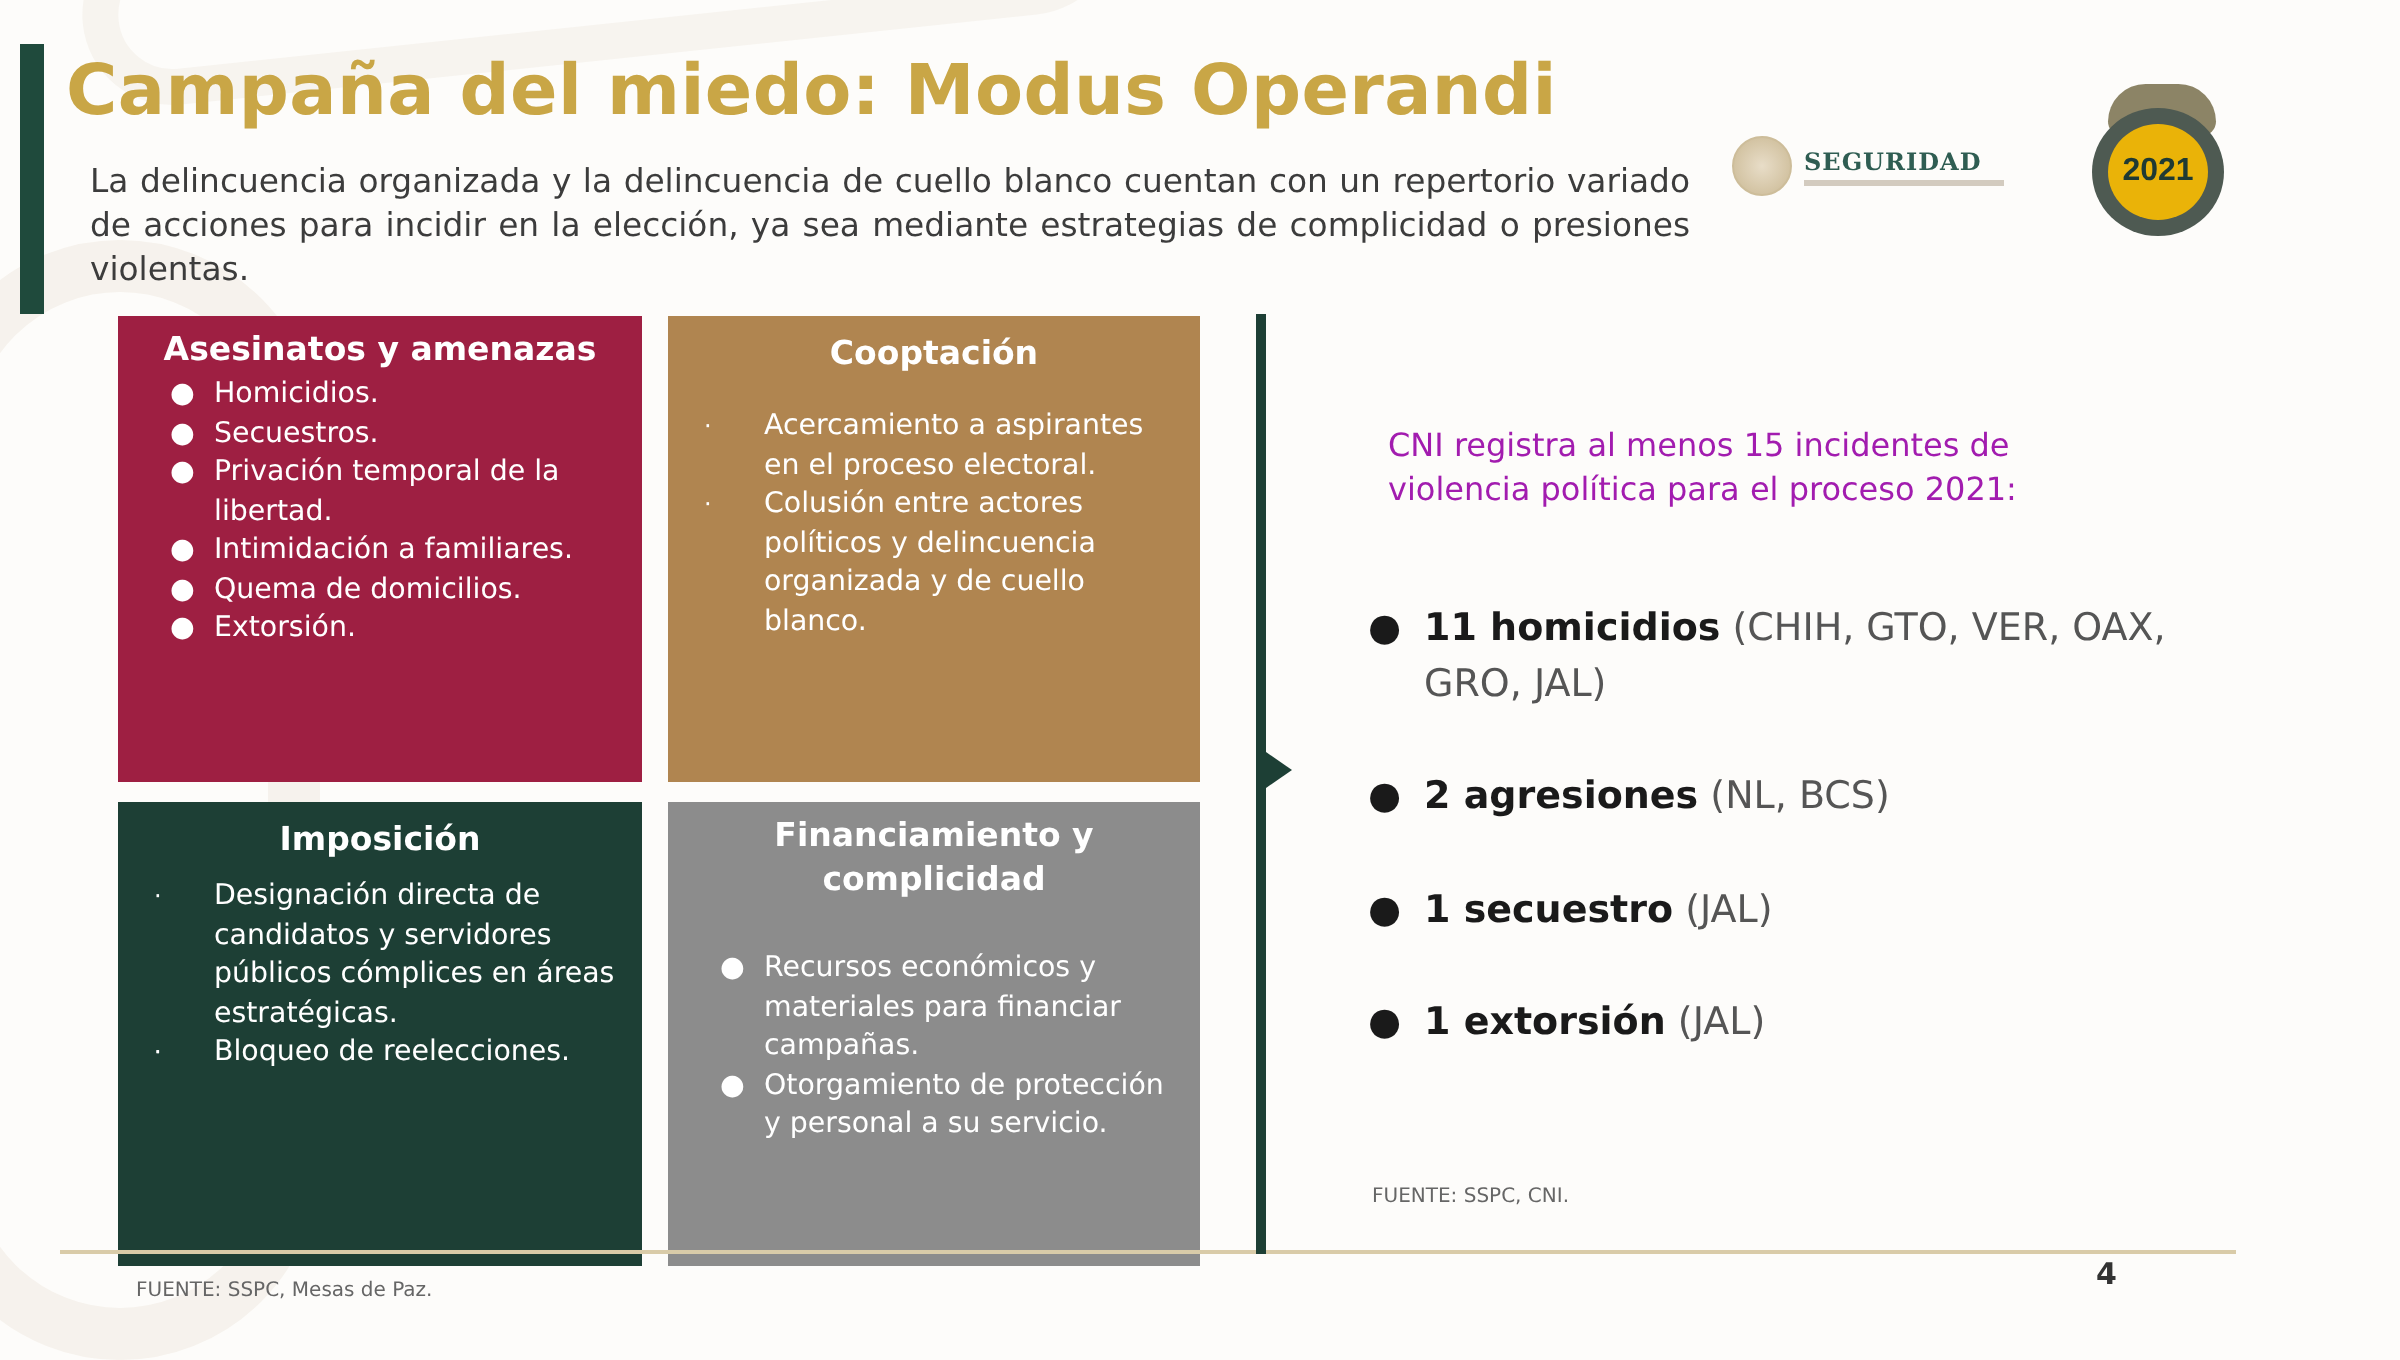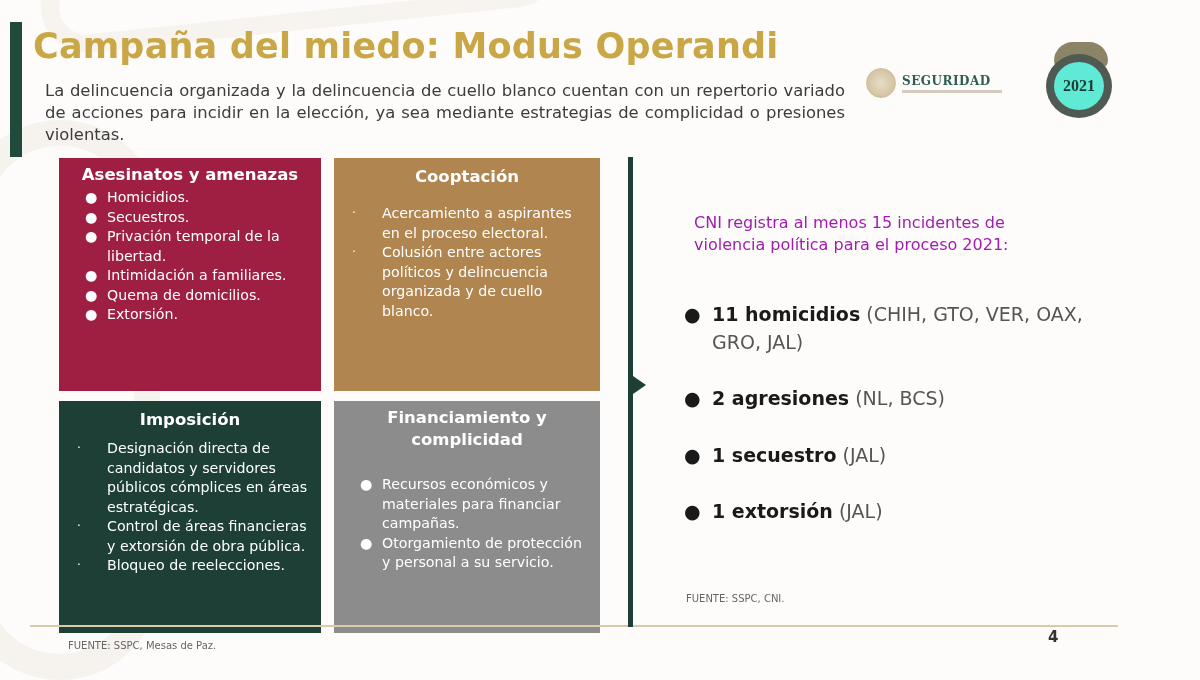--- a/index.html
+++ b/index.html
@@ -70,24 +70,24 @@
       background: #8c8466;
     }
     .logo-2021 .ring {
       position: absolute; left: 0; top: 12px; width: 66px; height: 64px;
       border-radius: 50%;
       background: #4e5a52;
       display: flex; align-items: center; justify-content: center;
     }
     .logo-2021 .inner {
       width: 50px; height: 48px; border-radius: 50%;
-      background: #5eead4;
+      background: #eab308;
       display: flex; align-items: center; justify-content: center;
       font-weight: bold; font-size: 16px; color: #1f3a33;
-      font-family: Liberation Serif, serif;
+      font-family: Liberation Sans, sans-serif;
     }
     .box {
       position: absolute; color: #ffffff;
       padding: 6px 12px 8px 12px;
     }
     .box h3 {
       font-size: 16.5px; font-weight: bold; text-align: center;
       line-height: 22px; margin-bottom: 2px;
     }
     .box ul { list-style: none; }
@@ -195,21 +195,21 @@
     <ul>
       <li><span class="bullet">·</span><span>Acercamiento a aspirantes en el proceso electoral.</span></li>
       <li><span class="bullet">·</span><span>Colusión entre actores políticos y delincuencia organizada y de cuello blanco.</span></li>
     </ul>
   </div>
 
   <div class="box box-green">
     <h3>Imposición</h3>
     <ul>
       <li><span class="bullet">·</span><span>Designación directa de candidatos y servidores públicos cómplices en áreas estratégicas.</span></li>
-      <li><span class="bullet">·</span><span>Control de áreas financieras y extorsión de obra pública.</span></li>
+      <li><span class="bullet">·</span></li>
       <li><span class="bullet">·</span><span>Bloqueo de reelecciones.</span></li>
     </ul>
   </div>
 
   <div class="box box-gray">
     <h3>Financiamiento y complicidad</h3>
     <ul>
       <li><span class="bullet">●</span><span>Recursos económicos y materiales para financiar campañas.</span></li>
       <li><span class="bullet">●</span><span>Otorgamiento de protección y personal a su servicio.</span></li>
     </ul>

